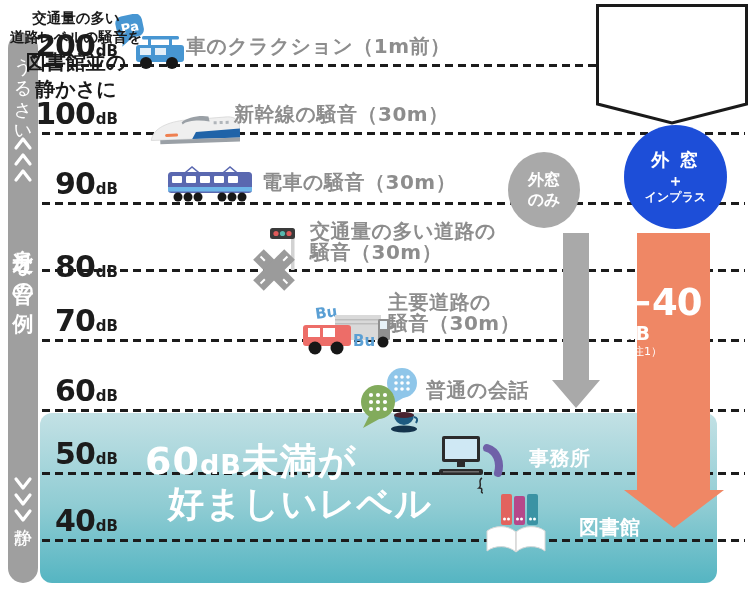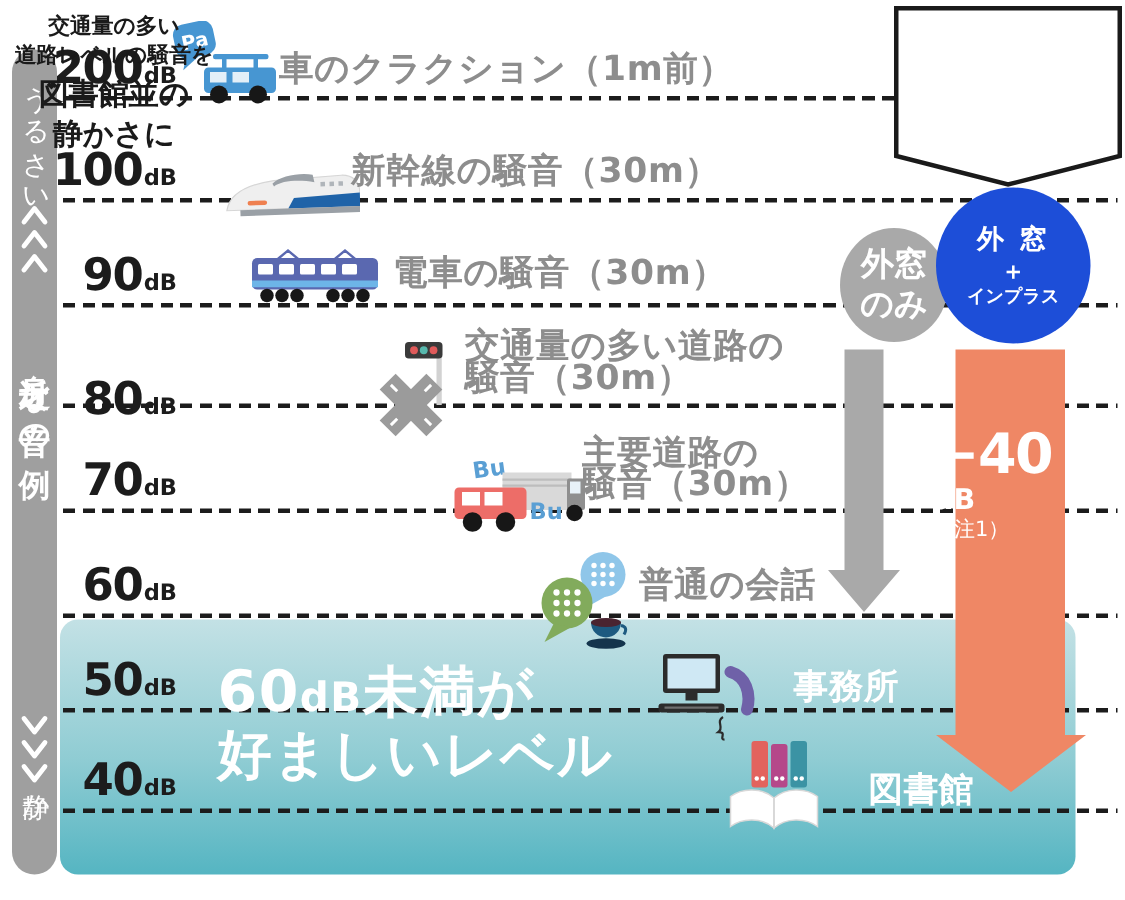--- a/index.html
+++ b/index.html
@@ -21,65 +21,65 @@
 
   
   .comfort-zone { position:absolute; left:40px; top:413px; width:677px; height:170px;
                   border-radius:12px; z-index:1;
                   background:linear-gradient(180deg,#c3e1e5 0%,#8fccd3 55%,#55b5c2 100%); }
   .comfort-text { position:absolute; left:145px; top:440px; z-index:3;
                   color:#fff; font-weight:bold; line-height:1.14; letter-spacing:1px; }
   .comfort-text .l1 { font-size:37px; }
   .comfort-text .num  { font-size:38px; }
   .comfort-text .unit { font-size:27px; }
-  .comfort-text .l2 { font-size:36px; }
+  .comfort-text .l2 { font-size:36px;margin-left:23px; }
 
   
   .dash { position:absolute; left:42px; width:703px; height:3px; z-index:2;
           background:repeating-linear-gradient(90deg,#1c1c1c 0 8px,transparent 8px 13px); }
 
   
   .db { position:absolute; left:30px; width:88px; text-align:right; z-index:3;
         color:#1c1c1c; font-weight:bold; line-height:1; white-space:nowrap; }
   .db .num  { font-size:30px; letter-spacing:-1px; }
   .db .unit { font-size:15px; margin-left:1px; }
 
   
-  .ex { position:absolute; z-index:3; color:#8d8d8d; font-size:23px; font-weight:600;
+  .ex { position:absolute; z-index:3; color:#8d8d8d; font-size:20px; font-weight:600;
         line-height:21px; white-space:nowrap; letter-spacing:0.5px; }
   .ex.white { color:#ffffff; font-weight:bold;padding-left:27px; }
 
   .icon { position:absolute; z-index:3; }
 
   
   .callout { position:absolute; left:596px; top:4px; width:152px; height:121px; z-index:5; }
   .callout-text { position:absolute; left:0; top:9px; width:152px; text-align:center;
                   color:#1a1a1a; z-index:6; line-height:1.3; }
   .callout-text .small { font-size:14.5px; font-weight:600; }
   .callout-text .big   { font-size:20px; font-weight:bold; line-height:1.2; margin-top:3px; }
 
   
   .badge { position:absolute; border-radius:50%; z-index:4; display:flex;
            flex-direction:column; align-items:center; justify-content:center;
            color:#fff; font-weight:bold; text-align:center; }
-  .badge-gray { left:560px; top:152px; width:72px; height:76px; background:#a9a9a9;
-                font-size:22px; line-height:1.25; }
+  .badge-gray { left:508px; top:152px; width:72px; height:76px; background:#a9a9a9;
+                font-size:16px; line-height:1.25; }
   .badge-orange { left:624px; top:125px; width:103px; height:104px; background:#1d4ed8;
                   line-height:1.2; }
   .badge-orange .bl1 { font-size:18px; letter-spacing:2px; }
   .badge-orange .bl2 { font-size:16px; font-weight:600; }
   .badge-orange .bl3 { font-size:12px; letter-spacing:0; }
 
   .arrows { position:absolute; left:540px; top:230px; z-index:4; }
 
   .minus40 { position:absolute; left:622px; top:284px; width:100px; 
              color:#fff; z-index:5; line-height:1; }
   .minus40 .v { font-size:37px; font-weight:bold; letter-spacing:-1px; }
   .minus40 .u { font-size:19px; font-weight:bold; margin-top:3px; }
-  .minus40 .n { font-size:14px; margin-top:3px; }
+  .minus40 .n { font-size:11px; margin-top:3px; }
 </style>
 </head>
 <body>
 
 <div id="canvas">
 
   <div class="comfort-zone"></div>
 
   <div class="dash" style="top:64px"></div>
   <div class="dash" style="top:132px"></div>

